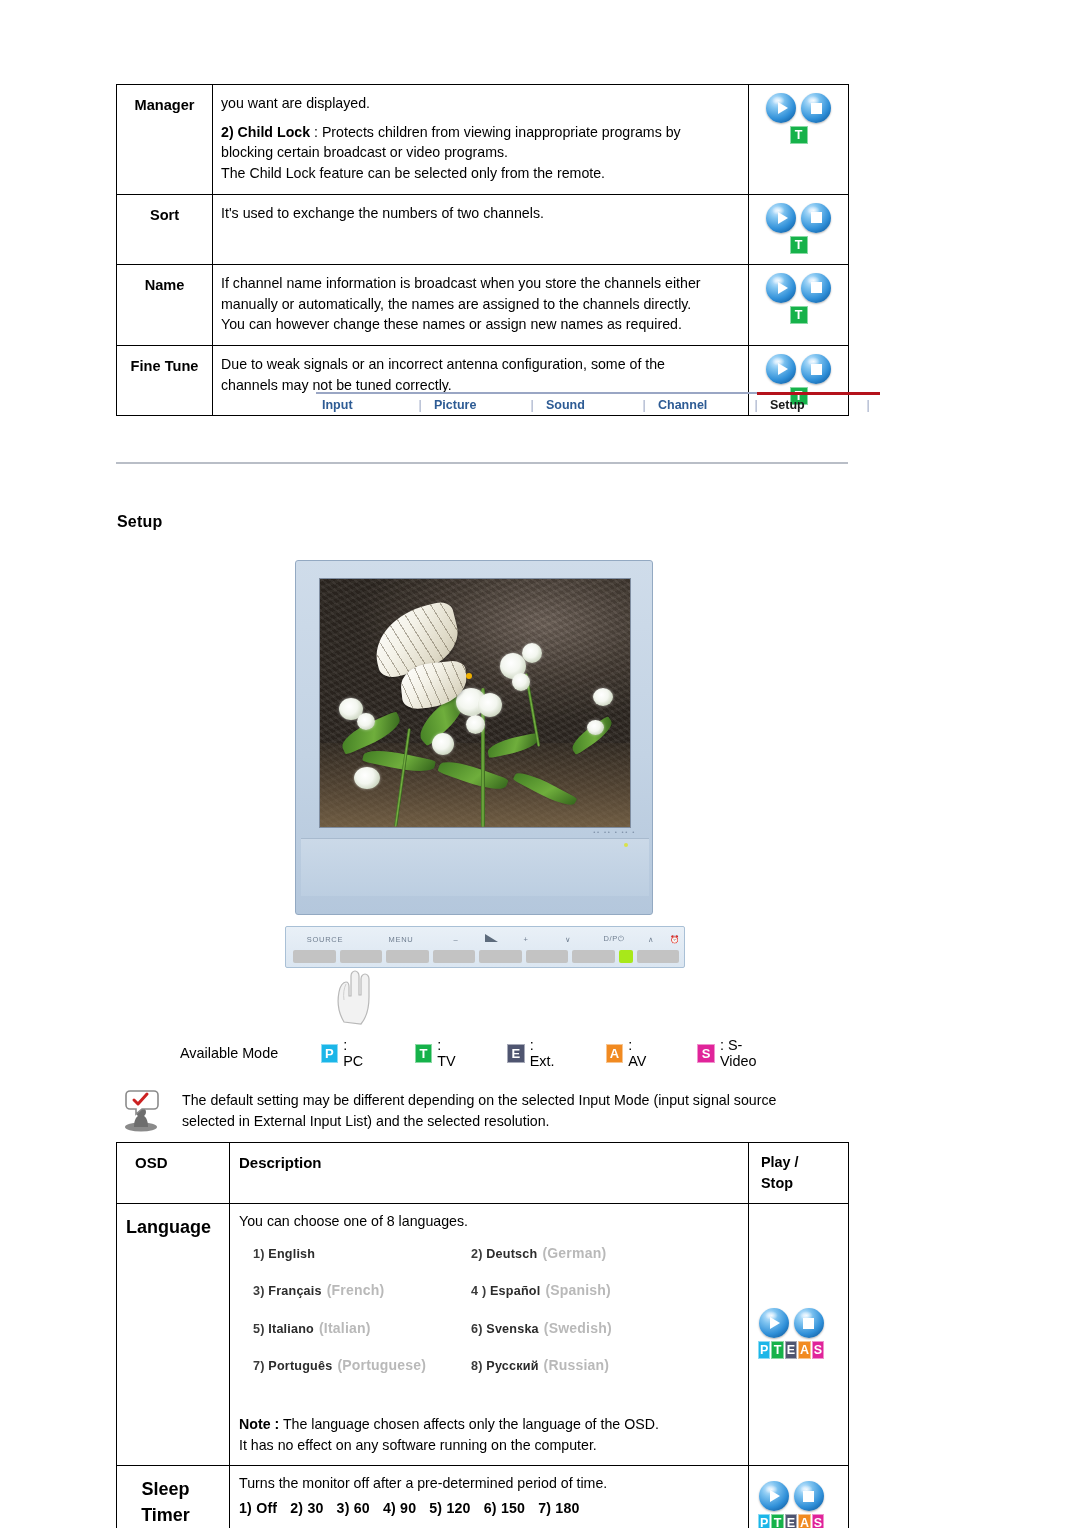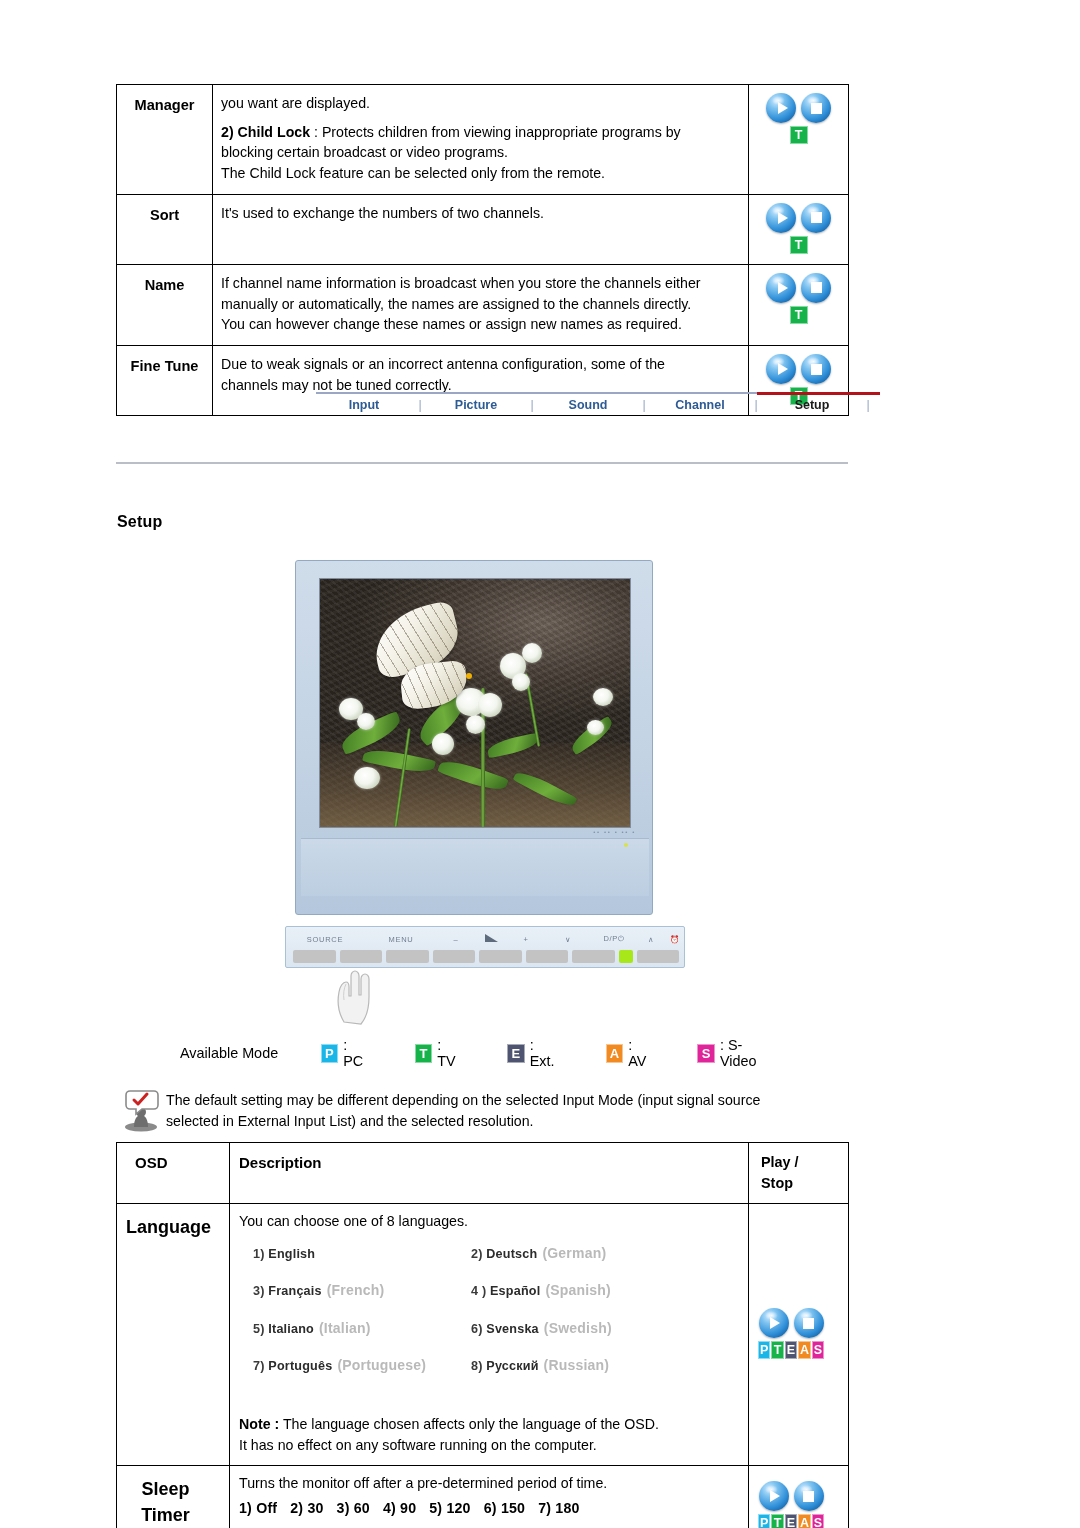--- a/index.html
+++ b/index.html
@@ -85,21 +85,21 @@
     background: #b4121b;
   }
   #nav-tabs .tabs {
     position: absolute; left: 0; top: 6px; width: 100%;
     display: flex; align-items: center;
     font-size: 12.5px; font-weight: bold;
   }
   #nav-tabs .tab {
     flex: 0 0 auto; color: #2d5b94; padding: 0 6px;
   }
-  #nav-tabs .tab.w { width: 96px; text-align: center; }
+  #nav-tabs .tab.w { width: 96px; }
   #nav-tabs .sep { color: #9aa6c4; font-weight: normal; width: 16px; text-align: center; }
   #nav-tabs .tab.active { color: #1a1a1a; }
 
   #hr-thin {
     position: absolute; left: 116px; top: 462px; width: 732px; height: 1.5px;
     background: #b9bec7;
   }
 
   
   #setup-heading {
@@ -209,21 +209,21 @@
     display: flex; align-items: center;
     font-size: 14.4px;
   }
   #available-mode .am-title { width: 152px; }
   #available-mode .am-item { display: flex; align-items: center; gap: 5px; margin-right: 46px; }
   #available-mode .am-item .badge { width: 19px; height: 19px; font-size: 13px; }
 
   
   #note-block {
     position: absolute; left: 116px; top: 1086px; width: 732px; height: 56px;
-    display: flex; 
+    display: flex; gap: 16px;
   }
   #note-block .note-text {
     font-size: 14.2px; line-height: 1.48; padding-top: 4px;
   }
   .note-icon { position: relative; width: 50px; height: 50px; flex: 0 0 50px; }
 
   
   #osd-table { left: 116px; top: 1142px; width: 732px; }
   #osd-table td { padding: 7px 24px 9px 9px; }
   #osd-table .c-label { width: 113px; text-align: center; font-weight: bold; font-size: 18px; }

